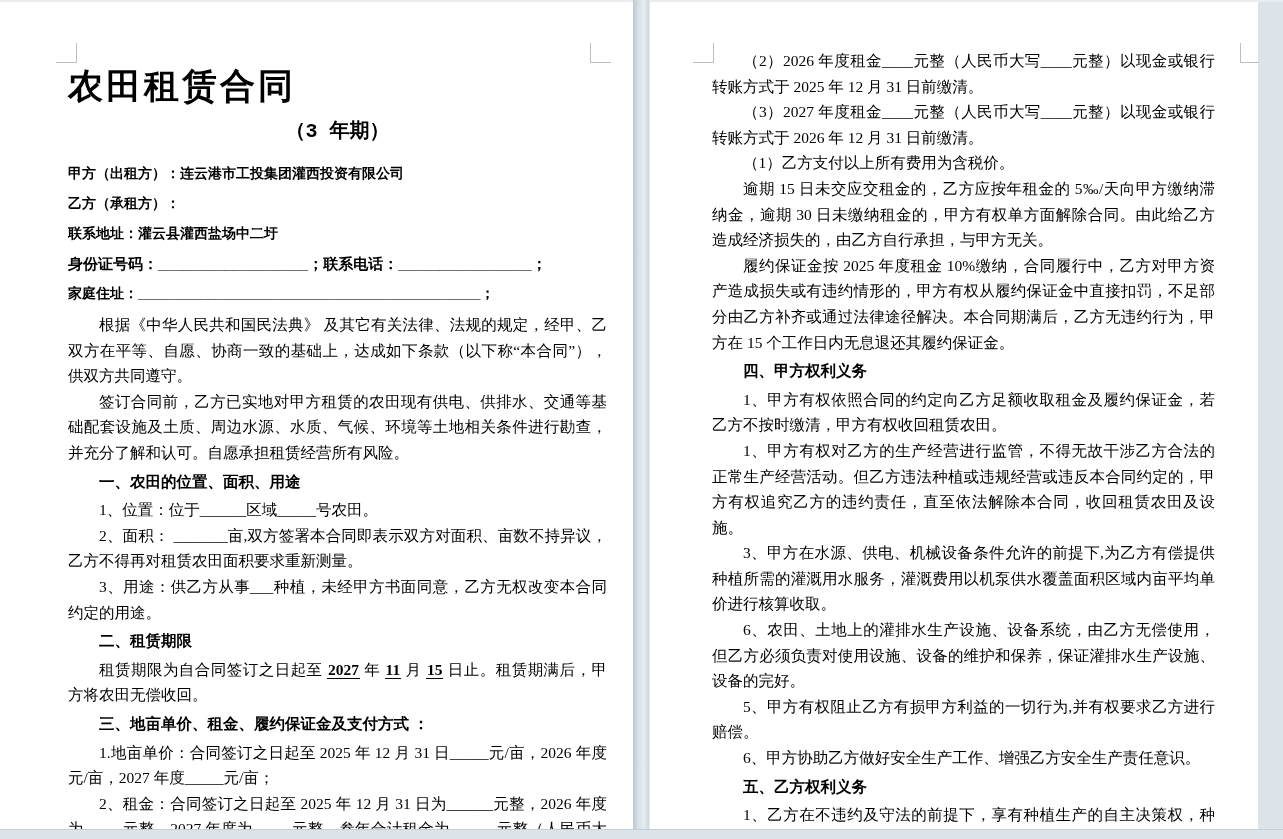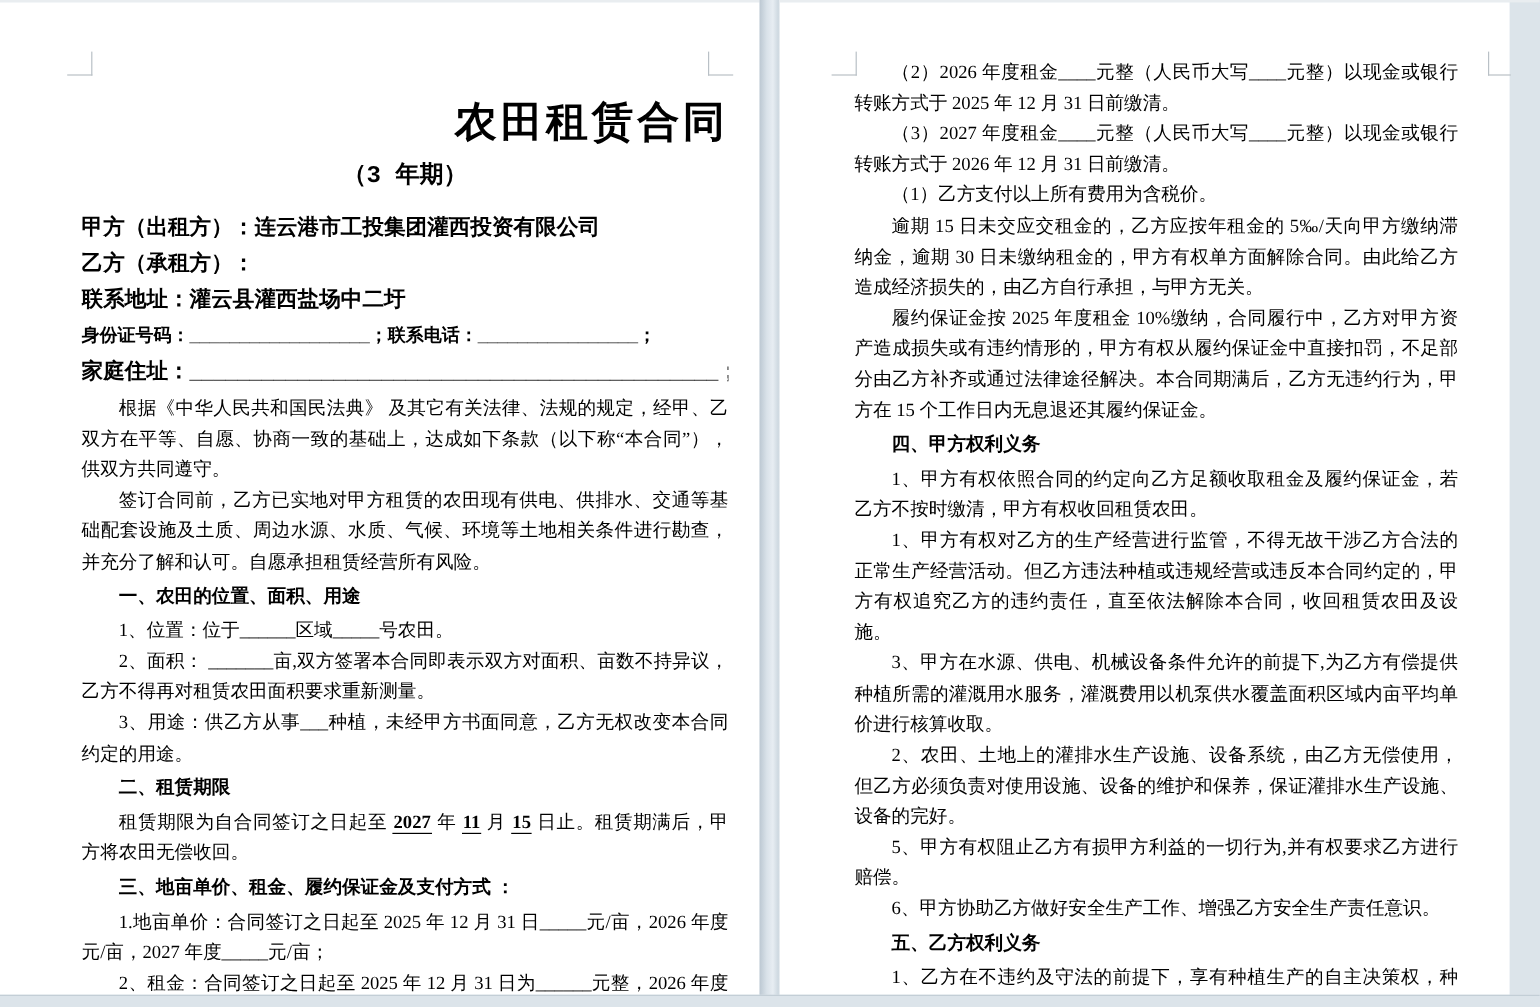--- a/index.html
+++ b/index.html
@@ -29,30 +29,30 @@
   .crop.tl{border-right:1px solid #b9c0c6;border-bottom:1px solid #b9c0c6;}
   .crop.tr{border-left:1px solid #b9c0c6;border-bottom:1px solid #b9c0c6;}
   .crop.p1tl{left:56px;top:43px;}
   .crop.p1tr{left:590px;top:43px;}
   .crop.p2tl{left:693px;top:43px;}
   .crop.p2tr{left:1240px;top:43px;width:18px;}
 
   
   .doc-title{
     font-family:"Liberation Sans","DejaVu Sans",sans-serif;
-    font-size:35px;font-weight:bold;text-align:right;letter-spacing:3px;
-    margin:16px 0 10px 0;line-height:44px;
+    font-size:35px;font-weight:bold;text-align:left;letter-spacing:3px;
+    margin:0 0 10px 0;line-height:44px;
   }
   .doc-subtitle{
     font-family:Liberation Mono, monospace;
     font-size:20px;font-weight:bold;text-align:center;margin:0 0 16px 0;line-height:28px;
   }
   .party-line{
     font-family:"Liberation Sans","DejaVu Sans",sans-serif;
-    font-size:18px;font-weight:bold;line-height:23px;margin:0 0 7px 0;
+    font-size:14px;font-weight:bold;line-height:23px;margin:0 0 7px 0;
     white-space:nowrap;overflow:hidden;
   }
   .party-line.small{font-size:15px;}
   .body-p{
     font-size:15.5px;line-height:25.6px;margin:0;text-indent:2em;
     text-align:justify;
   }
   .heading{
     font-family:"Liberation Sans","DejaVu Sans",sans-serif;
     font-size:15.5px;font-weight:bold;line-height:25.6px;margin:3px 0;text-indent:2em;
@@ -98,21 +98,21 @@
     <p class="body-p">（2）2026 年度租金____元整（人民币大写____元整）以现金或银行转账方式于 2025 年 12 月 31 日前缴清。</p>
     <p class="body-p">（3）2027 年度租金____元整（人民币大写____元整）以现金或银行转账方式于 2026 年 12 月 31 日前缴清。</p>
     <p class="body-p">（1）乙方支付以上所有费用为含税价。</p>
     <p class="body-p">逾期 15 日未交应交租金的，乙方应按年租金的 5‰/天向甲方缴纳滞纳金，逾期 30 日未缴纳租金的，甲方有权单方面解除合同。由此给乙方造成经济损失的，由乙方自行承担，与甲方无关。</p>
     <p class="body-p">履约保证金按 2025 年度租金 10%缴纳，合同履行中，乙方对甲方资产造成损失或有违约情形的，甲方有权从履约保证金中直接扣罚，不足部分由乙方补齐或通过法律途径解决。本合同期满后，乙方无违约行为，甲方在 15 个工作日内无息退还其履约保证金。</p>
 
     <p class="heading">四、甲方权利义务</p>
     <p class="body-p">1、甲方有权依照合同的约定向乙方足额收取租金及履约保证金，若乙方不按时缴清，甲方有权收回租赁农田。</p>
     <p class="body-p">1、甲方有权对乙方的生产经营进行监管，不得无故干涉乙方合法的正常生产经营活动。但乙方违法种植或违规经营或违反本合同约定的，甲方有权追究乙方的违约责任，直至依法解除本合同，收回租赁农田及设施。</p>
     <p class="body-p">3、甲方在水源、供电、机械设备条件允许的前提下,为乙方有偿提供种植所需的灌溉用水服务，灌溉费用以机泵供水覆盖面积区域内亩平均单价进行核算收取。</p>
-    <p class="body-p">2、农田、土地上的灌排水生产设施、设备系统，由乙方无偿使用，但乙方必须负责对使用设施、设备的维护和保养，保证灌排水生产设施、设备的完好。</p>
+    <p class="body-p">6、农田、土地上的灌排水生产设施、设备系统，由乙方无偿使用，但乙方必须负责对使用设施、设备的维护和保养，保证灌排水生产设施、设备的完好。</p>
     <p class="body-p">5、甲方有权阻止乙方有损甲方利益的一切行为,并有权要求乙方进行赔偿。</p>
     <p class="body-p">6、甲方协助乙方做好安全生产工作、增强乙方安全生产责任意识。</p>
 
     <p class="heading">五、乙方权利义务</p>
     <p class="body-p">1、乙方在不违约及守法的前提下，享有种植生产的自主决策权，种植产品的自主销售权，种植生产的用工安排自主权，自主经营、自负盈亏、自担风险。</p>
 
   </div>
 
   <div class="crop tl p1tl"></div>
   <div class="crop tr p1tr"></div>

